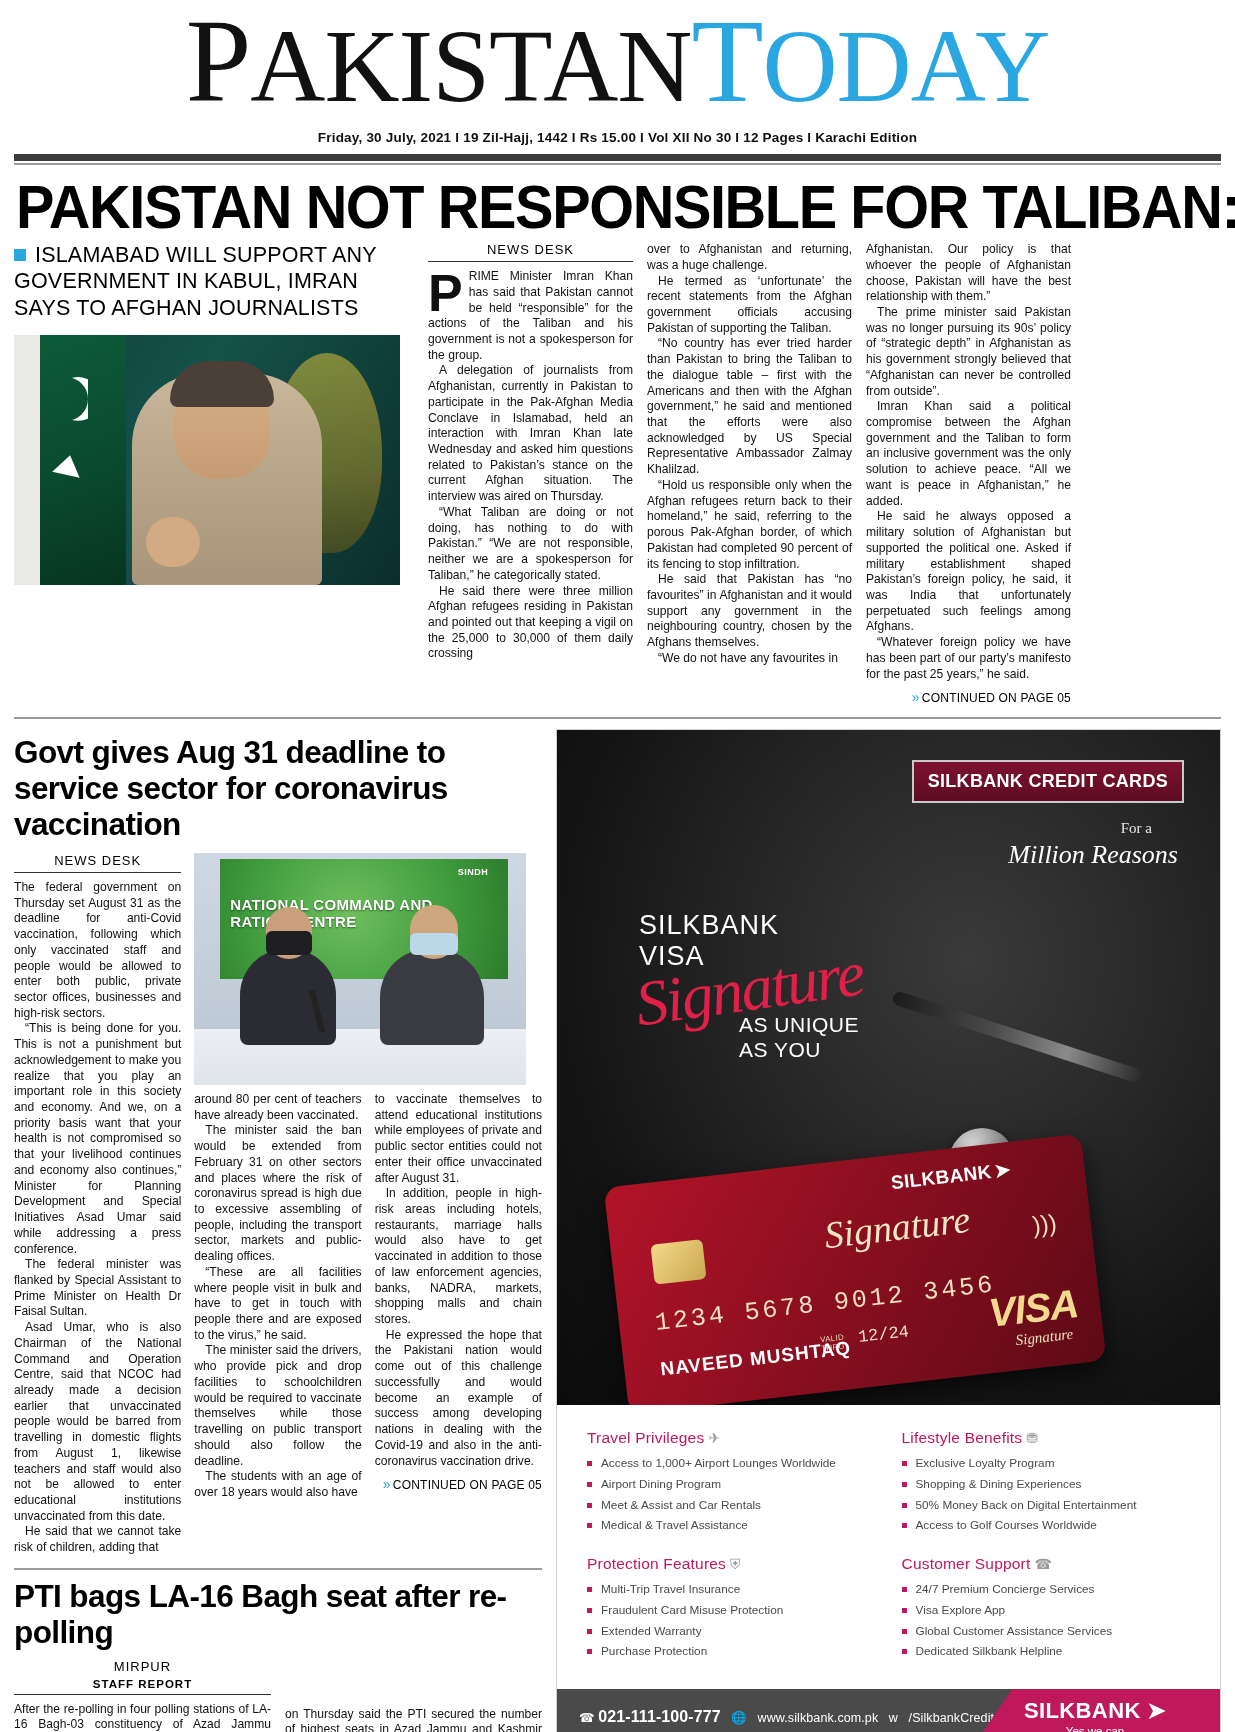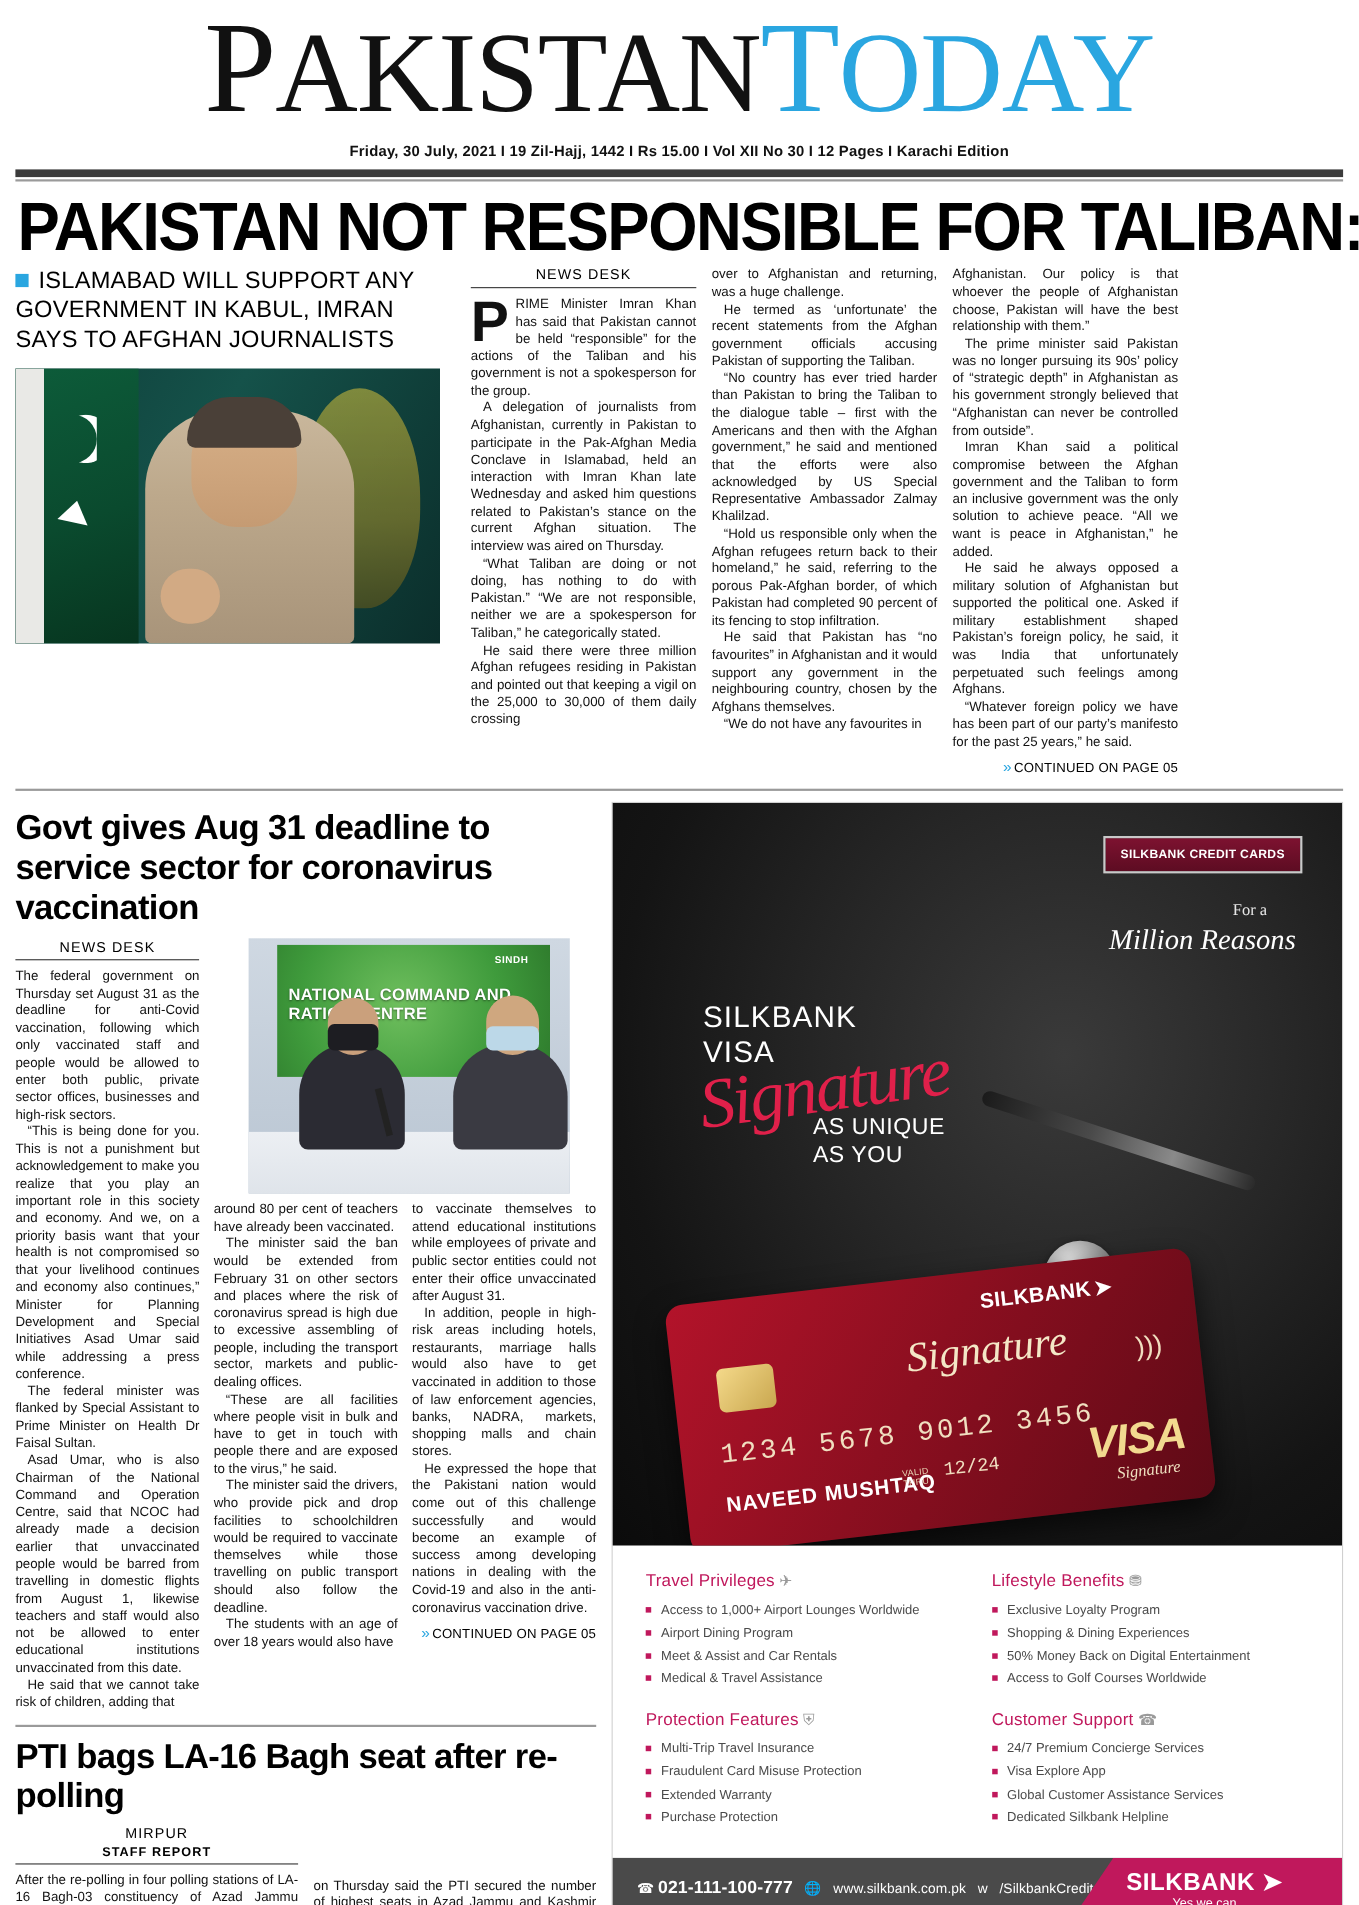--- a/index.html
+++ b/index.html
@@ -131,24 +131,23 @@
   
   .lower { display:flex; gap:0; margin-top:10px; }
   .leftcol { width:542px; }
   .rightad { width:665px; margin-left:14px; }
   .head2 {
     font-size:31.5px; font-weight:bold; line-height:1.14;
     letter-spacing:-0.6px; margin:6px 0 10px 0;
   }
   .story2grid { display:grid; grid-template-columns:1fr 1fr 1fr; gap:0 13px; }
   .ncocphoto {
-    width:292px; height:232px; position:relative; overflow:hidden;
+    width:332px; height:232px; position:relative; overflow:hidden;
     background:linear-gradient(180deg,#cfd8e2 0%,#b9c5d2 100%);
     margin-bottom:7px;
-    margin-left:32px;
   }
   .ncocphoto .screen {
     position:absolute; left:26px; top:6px; right:18px; height:120px;
     background:radial-gradient(circle at 45% 45%, #6fbf5e 0%, #3f9b3c 60%, #2e7a2c 100%);
   }
   .ncocphoto .ncoctext {
     position:absolute; left:36px; top:44px; right:26px;
     color:#fff; font-weight:bold; font-size:15px; line-height:1.12;
     letter-spacing:0.3px; text-shadow:0 1px 2px rgba(0,0,0,.5);
   }
@@ -200,21 +199,21 @@
   .ad { width:665px; border:1px solid #d0d0d0; background:#fff; }
   .adhero {
     position:relative; height:675px; overflow:hidden;
     background:
       radial-gradient(ellipse at 62% 34%, #3a3a3a 0%, #262626 38%, #141414 70%, #0b0b0b 100%);
   }
   .adbadge {
     position:absolute; right:36px; top:30px;
     background:linear-gradient(180deg,#7d1230 0%,#5d0c22 100%);
     border:2px solid #c9c9c9; color:#fff;
-    font-weight:bold; font-size:11px; letter-spacing:0.3px;
+    font-weight:bold; font-size:18px; letter-spacing:0.3px;
     padding:9px 14px;
   }
   .adfora {
     position:absolute; right:68px; top:90px; color:#e6e6e6;
     font-size:15px; font-family:"Liberation Serif", serif;
   }
   .admillion {
     position:absolute; right:42px; top:110px; color:#fff;
     font-size:26px; font-family:"Liberation Serif", serif; font-style:italic;
   }

